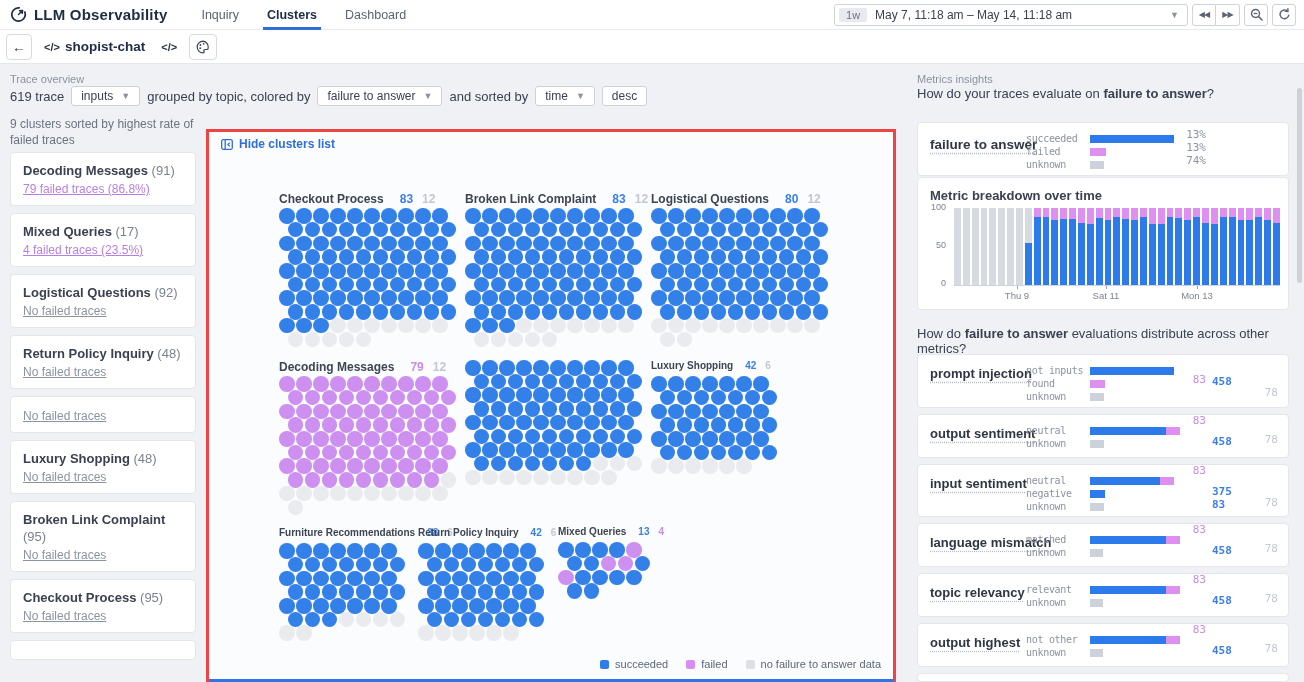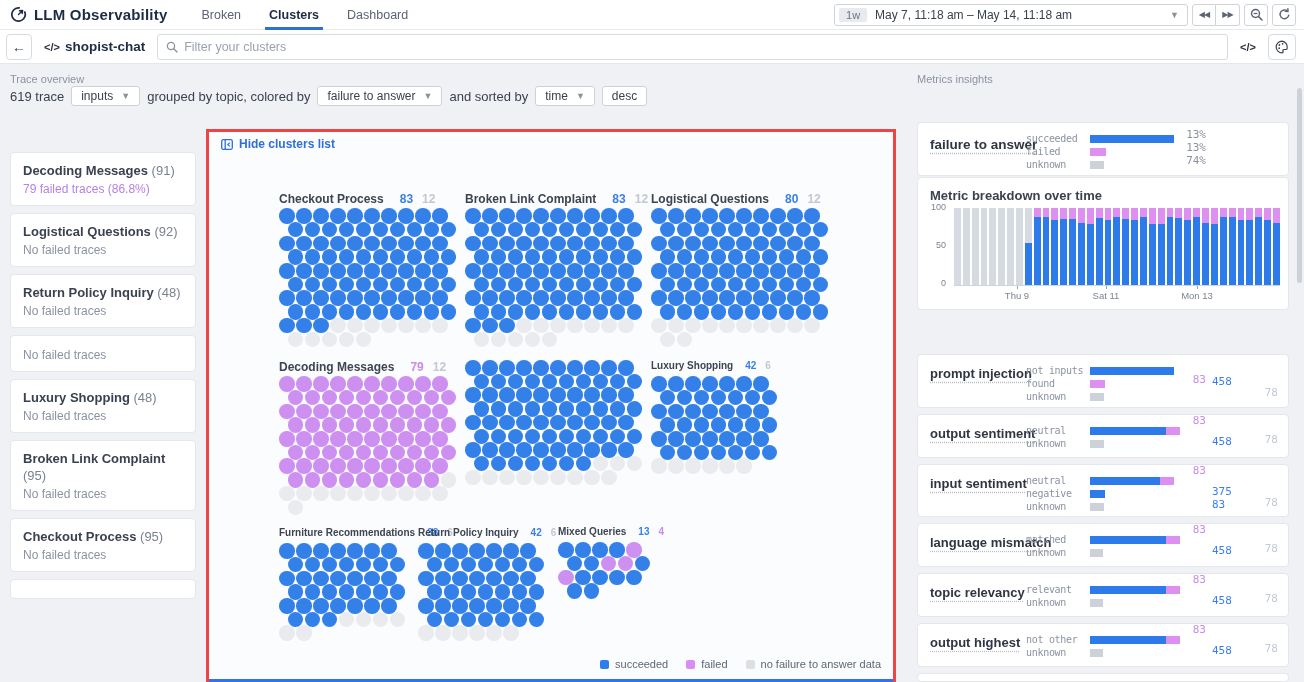--- a/index.html
+++ b/index.html
@@ -41,21 +41,21 @@
   
   .main { position:relative; height:618px; background:#f0f1f5; }
   .section-label { position:absolute; font-size:11px; color:#8b93a1; }
   .controls-row { position:absolute; left:10px; top:22px; display:flex; align-items:center; gap:7px; font-size:13px; color:#3a4150; }
   .dropdown { display:flex; align-items:center; gap:8px; background:#fff; border:1px solid #cdd2da; border-radius:3px; padding:2px 9px; font-size:12px; cursor:pointer; min-height:20px; }
   .list-header { position:absolute; left:10px; top:52px; width:188px; font-size:12px; line-height:16px; color:#6b7380; }
   .cluster-list { position:absolute; left:0; top:86px; width:206px; padding:2px 10px; display:flex; flex-direction:column; gap:7px; }
   .cluster-card { background:#fff; border:1px solid #e3e6eb; border-radius:4px; padding:9px 12px; cursor:pointer; }
   .cluster-card .cname { font-size:13px; font-weight:600; color:#3a4150; line-height:17px; }
   .cluster-card .ccount { font-weight:400; color:#7a8290; }
-  .cluster-card .csub { font-size:12px; color:#8b93a1; margin-top:3px; }
+  .cluster-card .csub { font-size:12px; color:#8b93a1; margin-top:3px;text-decoration:underline; }
   .cluster-card .csub.failed { color:#b77fe3; }
 
   
   .viz-panel { position:absolute; left:206px; top:65px; width:690px; height:557px; background:#fbfcfd; border:3px solid #ef4444; overflow:hidden;text-align:center; }
   .hide-btn { position:absolute; left:12px; top:5px; display:flex; align-items:center; gap:6px; color:#2e6fd8; font-size:12px; font-weight:600; cursor:pointer; }
   .cluster-group { position:absolute; }
   .cg-label { display:flex; align-items:baseline; height:15px; margin-bottom:3px; white-space:nowrap; }
   .cg-name { font-size:12px; font-weight:600; color:#3d4452; margin-right:16px; }
   .cg-label.small .cg-name { font-size:10px; margin-right:12px; }
   .cg-count { font-size:12px; font-weight:700; margin-right:9px; }
@@ -74,21 +74,21 @@
   .insight-heading { position:absolute; width:380px; font-size:13px; color:#3a4150; }
   .icard { position:absolute; left:917px; width:372px; background:#fff; border:1px solid #e4e6ec; border-radius:4px; overflow:hidden; }
   .icard-title { position:absolute; left:12px; top:11px; font-size:13px; font-weight:700; color:#2f3643; text-decoration:underline dotted #b9bfc9; text-underline-offset:4px; cursor:pointer; }
   .metric-rows { position:absolute; left:108px; top:9px; }
   .metric-row { display:flex; align-items:center; height:13px; }
   .mlabel { width:64px; font-size:10px; color:#8b93a1; letter-spacing:-0.3px; }
   .mbars { width:92px; display:flex; align-items:center; height:8px; }
   .mseg { height:8px; display:inline-block; }
   .mvals { display:flex; width:100px; font-size:11px; }
   .mv0 { width:24px; text-align:right; color:#c98ce9; }
-  .mv1 { width:36px; padding-left:6px; color:#3a7fe8; font-weight:400;margin-top:21px; }
+  .mv1 { width:36px; padding-left:6px; color:#3a7fe8; font-weight:700;margin-top:21px; }
   .mv2 { width:36px; text-align:right; color:#c3c9d3; }
   .mv0.pct { color:#8b93a1; font-weight:400; }
   
   .bd-title { position:absolute; left:12px; top:10px; font-size:13px; font-weight:600; color:#3a4150; }
   .bd-plot { position:absolute; left:36px; top:30px; right:8px; height:78px; display:flex; align-items:flex-end; gap:2px; border-bottom:1px solid #cfd4dc; }
   .bd-bar { flex:1 1 7px; max-width:8px; display:flex; flex-direction:column; justify-content:flex-end; height:100%; }
   .bd-ylabel { position:absolute; font-size:9px; color:#7c8490; right:342px; text-align:right; width:20px; }
   .bd-xlabel { position:absolute; top:112px; font-size:9.5px; color:#7c8490; transform:translateX(-50%); }
   .bd-tick { position:absolute; top:108px; width:1px; height:3px; background:#9aa1ac; }
 
@@ -99,21 +99,21 @@
 
 <div class="topnav">
   <div class="logo-wrap">
     <svg width="17" height="17" viewBox="0 0 17 17">
       <circle cx="8.5" cy="8.5" r="6.7" fill="none" stroke="#1d2b45" stroke-width="1.7" stroke-dasharray="28 6" transform="rotate(40 8.5 8.5)"></circle>
       <path d="M8.5 8.5 L12.6 4.4 M12.6 4.4 l-3.1 .4 M12.6 4.4 l-.4 3.1" stroke="#1d2b45" stroke-width="1.4" fill="none" stroke-linecap="round"></path>
     </svg>
     <span class="app-title">LLM Observability</span>
   </div>
   <div class="tabs">
-      <div class="tab">Broken</div>
+      <div class="tab">Inquiry</div>
       <div class="tab active">Clusters</div>
       <div class="tab">Dashboard</div>
     </div>
   <div class="nav-right">
     <div class="time-picker">
       <span class="time-preset">1w</span>
       <span class="time-range">May 7, 11:18 am – May 14, 11:18 am</span>
       <span class="caret">▼</span>
     </div>
     <div class="btn-pair">
@@ -135,27 +135,20 @@
     </div>
   </div>
 </div>
 
 <div class="subnav">
   <div class="back-btn">←</div>
   <div class="app-selector">
     <span class="code-glyph">&lt;/&gt;</span>
     <span>shopist-chat</span>
   </div>
-  <div class="searchbar">
-    <svg width="12" height="12" viewBox="0 0 12 12">
-      <circle cx="5" cy="5" r="3.6" fill="none" stroke="#8b93a1" stroke-width="1.3"></circle>
-      <line x1="7.8" y1="7.8" x2="11" y2="11" stroke="#8b93a1" stroke-width="1.4" stroke-linecap="round"></line>
-    </svg>
-    <input placeholder="Filter your clusters" style="">
-  </div>
   <div class="subnav-right">
     <div class="flat-btn">
         <span class="code-glyph">&lt;/&gt;</span>
       </div>
     <div class="palette-btn">
       <svg width="14" height="14" viewBox="0 0 14 14">
         <path d="M7 1.2 a5.8 5.8 0 1 0 0 11.6 c1 0 1.4-.7 1-1.4 c-.5-.9 0-1.9 1.1-1.9 h1.5 c1 0 1.6-.6 1.6-1.6 A5.9 5.9 0 0 0 7 1.2z" fill="none" stroke="#3a4150" stroke-width="1.2"></path>
         <circle cx="4.4" cy="5" r=".9" fill="#3a4150"></circle>
           <circle cx="7.6" cy="3.8" r=".9" fill="#3a4150"></circle>
           <circle cx="4.2" cy="8.2" r=".9" fill="#3a4150"></circle>
@@ -182,24 +175,29 @@
     <span>and sorted by</span>
     <span class="dropdown">
         <span>time</span>
         <span class="caret">▼</span>
       </span>
     <span class="dropdown">
         <span>desc</span>
       </span>
   </div>
 
+  <div class="list-header">9 clusters sorted by highest rate of failed traces</div>
   <div class="cluster-list">
       <div class="cluster-card">
         <div class="cname">Decoding Messages <span class="ccount">(91)</span></div>
         <div class="csub failed">79 failed traces (86.8%)</div>
+      </div>
+      <div class="cluster-card">
+        <div class="cname">Mixed Queries <span class="ccount">(17)</span></div>
+        <div class="csub failed">4 failed traces (23.5%)</div>
       </div>
       <div class="cluster-card">
         <div class="cname">Logistical Questions <span class="ccount">(92)</span></div>
         <div class="csub">No failed traces</div>
       </div>
       <div class="cluster-card">
         <div class="cname">Return Policy Inquiry <span class="ccount">(48)</span></div>
         <div class="csub">No failed traces</div>
       </div>
       <div class="cluster-card">
@@ -1067,20 +1065,21 @@
         </div>
         <div class="legend-item">
           <span class="legend-swatch" style="background: rgb(220, 223, 228);"></span>
           <span>no failure to answer data</span>
         </div>
       </div>
     <div class="bottom-strip"></div>
   </div>
 
   <div class="section-label" style="left:917px; top:9px;">Metrics insights</div>
+  <div class="insight-heading" style="left:917px; top:22px;" id="q1"><span>How do your traces evaluate on </span><b>failure to answer</b><span>?</span></div>
 
   <div class="icard" style="top:58px; height:54px;" id="fta-card">
       <div class="icard-title" style="font-size: 13.5px; top: 14px;">failure to answer</div>
       <div class="metric-rows">
         <div class="metric-row">
           <span class="mlabel mono">succeeded</span>
           <span class="mbars">
             <span class="mseg" style="width: 84px; background: rgb(45, 123, 234);"></span>
           </span>
           <span class="mvals mono">
@@ -1264,20 +1263,21 @@
     <div id="bd-xticks">
         <div class="bd-xlabel" style="left: 99px;">Thu 9</div>
         <div class="bd-tick" style="left: 99px;"></div>
         <div class="bd-xlabel" style="left: 188px;">Sat 11</div>
         <div class="bd-tick" style="left: 188px;"></div>
         <div class="bd-xlabel" style="left: 279px;">Mon 13</div>
         <div class="bd-tick" style="left: 279px;"></div>
       </div>
   </div>
 
+  <div class="insight-heading" style="left:917px; top:262px;" id="q2"><span>How do </span><b>failure to answer</b><span> evaluations distribute across other metrics?</span></div>
   <div id="dist-cards">
       <div class="icard" style="top: 290px; height: 54px;">
         <div class="icard-title">prompt injection</div>
         <div class="metric-rows">
           <div class="metric-row">
             <span class="mlabel mono">not inputs</span>
             <span class="mbars">
               <span class="mseg" style="width: 84px; background: rgb(45, 123, 234);"></span>
             </span>
             <span class="mvals mono">

